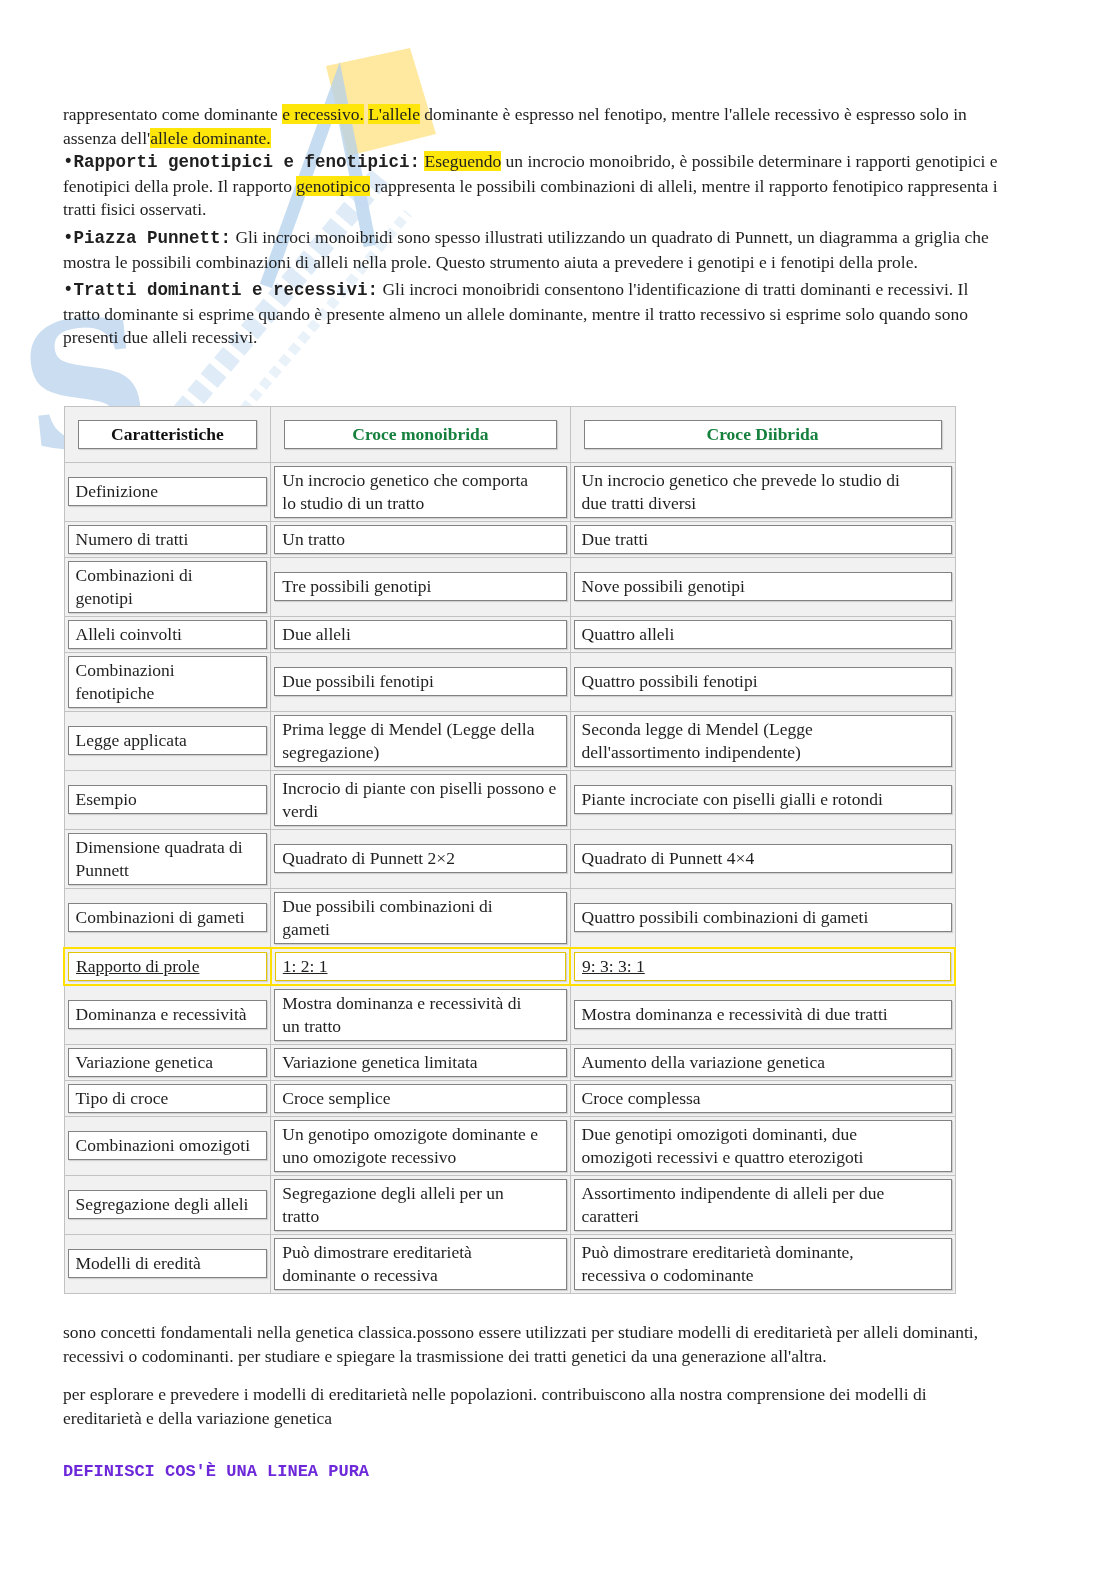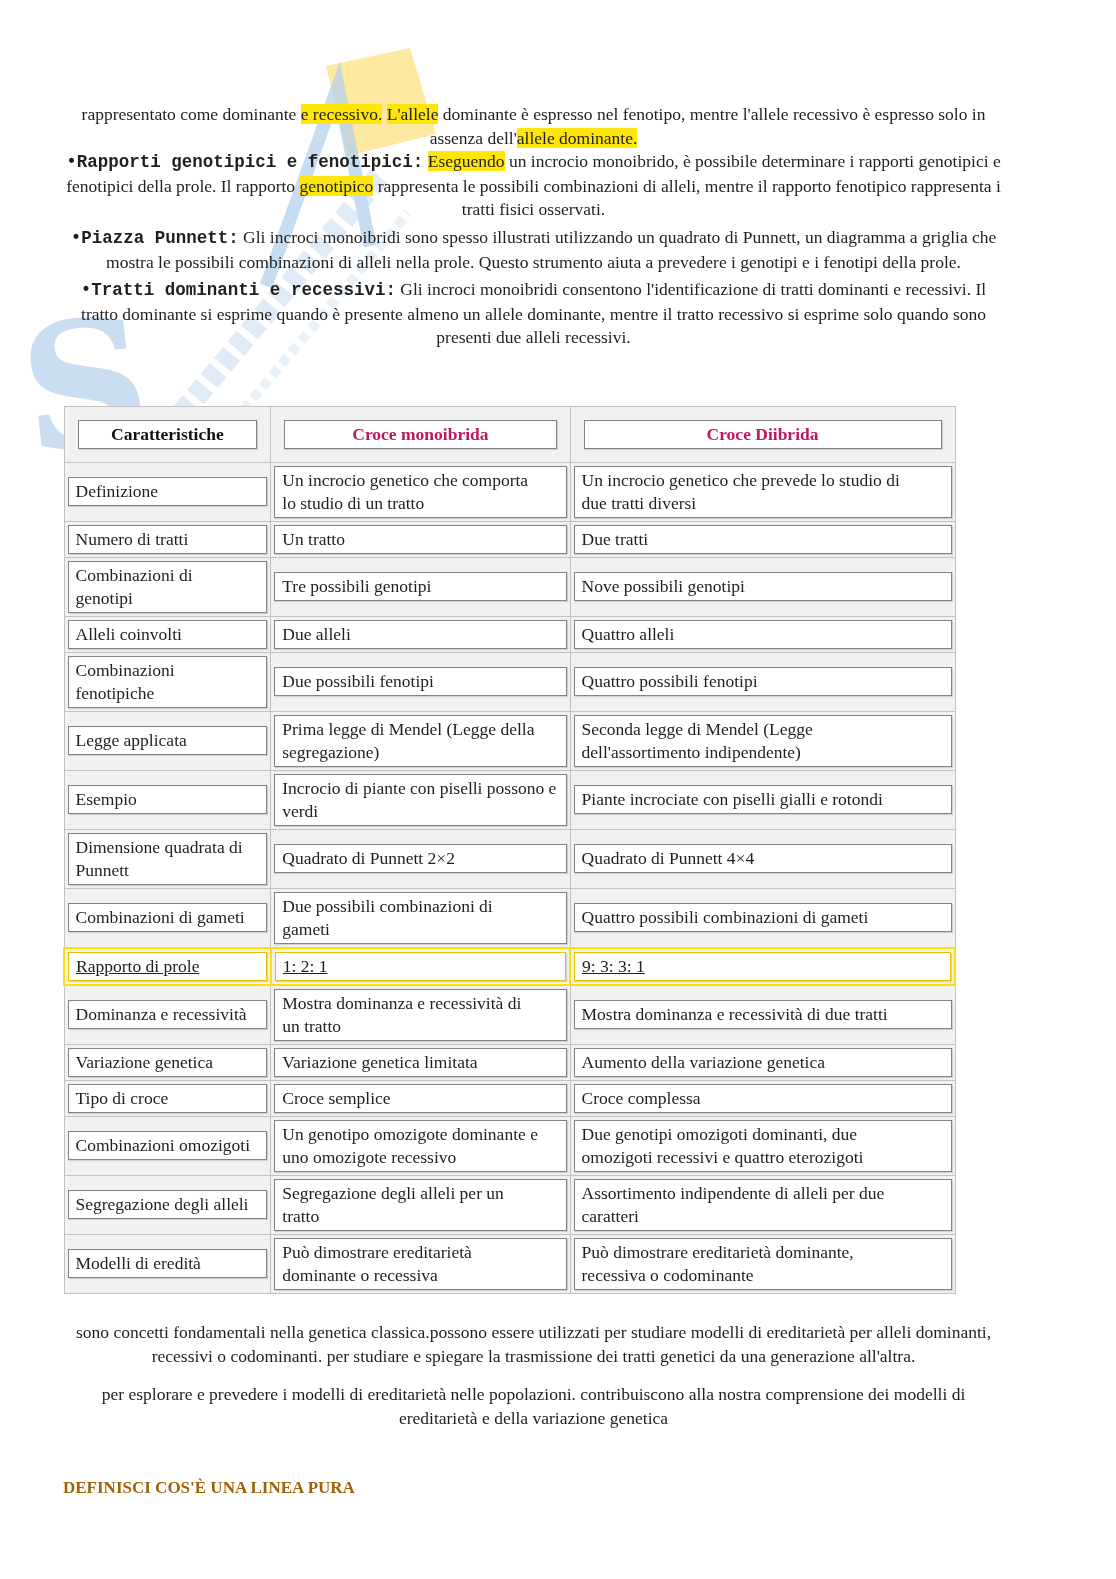--- a/index.html
+++ b/index.html
@@ -23,21 +23,21 @@
     position: absolute; left: 14px; top: 250px;
     font-family: "DejaVu Serif", serif;
     font-weight: bold; font-size: 175px; line-height: 1;
     color: #aecbea; opacity: .65;
     transform: rotate(-6deg);
   }
 
   
   .content { position: relative; z-index: 1; padding: 103px 112px 0 63px; }
 
-  p.body-text { margin: 0; font-size: 17.5px; line-height: 23.6px; text-align: center; }
+  p.body-text { margin: 0; font-size: 17.5px; line-height: 23.6px; }
   .intro { margin-bottom: 19px; }
   .bullets p { margin: 0 0 4px 0; }
   .seg-bold { font-weight: bold; font-family: Liberation Mono, monospace; }
   .seg-highlight { background: #ffe60a; }
 
   
   table.cmp { border-collapse: collapse; margin-top: 56px; width: 893px; }
   .cmp td, .cmp th { border: 1px solid #c2c2c2; background: #f1f1f1; padding: 3px; vertical-align: middle; }
   .cmp th { padding: 13px; }
   .col-label { width: 207px; }
@@ -46,32 +46,32 @@
   .cellbox {
     background: #fff;
     border: 1px solid #828282;
     padding: 2px 7px;
     font-size: 17.5px; line-height: 23px;
     white-space: pre-line;
     box-shadow: 1px 1px 1px rgba(0,0,0,.13);
   }
   .cmp th .cellbox { text-align: center; font-weight: bold; white-space: normal; }
   .head-label .cellbox { color: #101010; }
-  .head-mono .cellbox, .head-di .cellbox { color: #be185d; }
+  .head-mono .cellbox, .head-di .cellbox { color: #15803d; }
   tr.hl-row td { border: 2px solid #ffe000; text-decoration: underline; }
   tr.hl-row .cellbox { border-color: #e3c400; }
 
   
   .outro { margin-top: 27px; }
   .outro p { margin: 15px 0 12px 0; }
   .question {
-    margin-top: 48px;
-    font-family: Liberation Serif, serif;
+    margin-top: 32px;
+    font-family: Liberation Mono, monospace;
     font-weight: bold; font-size: 17px;
-    color: #a16207;
+    color: #6d28d9;
   }
 </style>
 </head>
 <body>
 
 <div class="watermark">
   <svg width="470" height="510" viewBox="0 0 470 510">
     <polygon points="318,18 402,0 428,86 340,108" fill="#ffe48f" opacity="0.85"></polygon>
     <polyline points="258,238 330,38 362,198" fill="none" stroke="#b3d0ec" stroke-width="13" opacity="0.75"></polyline>
     <line x1="80" y1="478" x2="372" y2="128" stroke="#c6dbf1" stroke-width="22" stroke-dasharray="14 7" opacity="0.55"></line>

